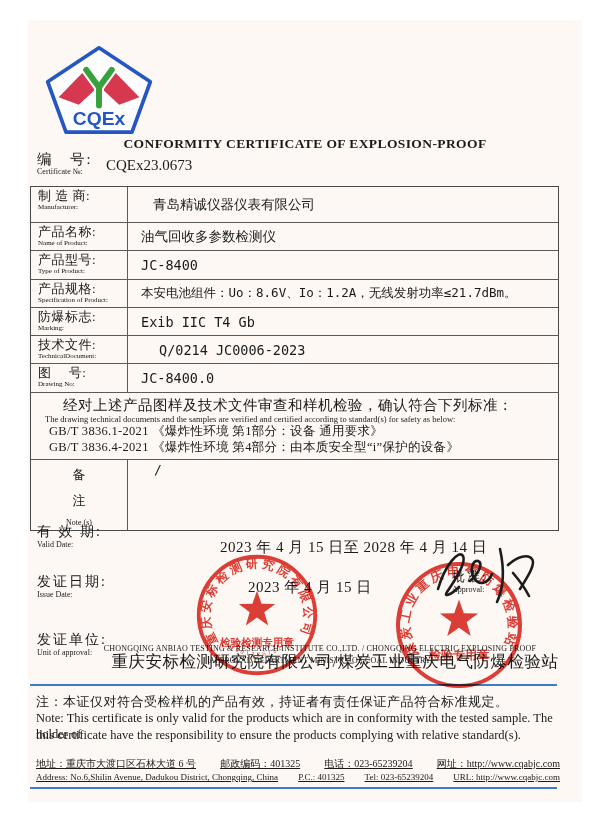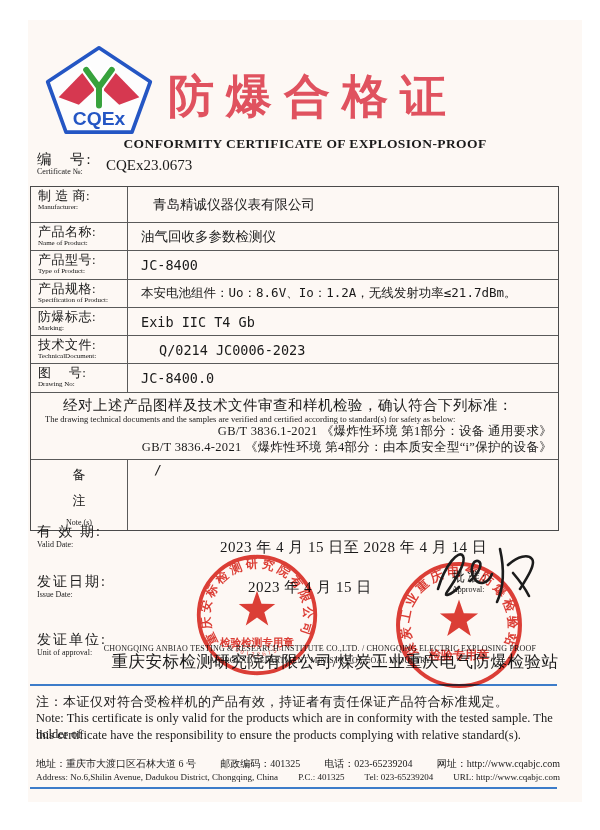--- a/index.html
+++ b/index.html
@@ -22,21 +22,21 @@
   .cert-table{position:absolute;left:30px;top:186px;width:527px;border:1.6px solid #4a4a4a;}
   .trow{display:grid;grid-template-columns:97px 1fr;border-bottom:1px solid #5a5a5a;}
   .tlabel{border-right:1px solid #5a5a5a;padding:2px 2px 1px 7px;}
   .tlabel .cn{display:block;font-size:13px;letter-spacing:.5px;line-height:14px;}
   .tlabel .en{display:block;font-size:7px;line-height:8px;color:#111;}
   .tvalue{display:flex;align-items:center;padding-left:13px;
           font-family:"DejaVu Sans Mono","Liberation Mono",monospace;font-size:13.5px;}
   .std-cell{border-bottom:1px solid #5a5a5a;padding:3px 6px 2px;height:61px;}
   .std-cn{font-size:14.5px;text-indent:26px;letter-spacing:.5px;line-height:18px;}
   .std-en{font-size:8.5px;margin-left:8px;line-height:10px;}
-  .std-item{font-size:12.5px;margin-left:12px;line-height:15.5px;letter-spacing:.3px;text-align:right;}
+  .std-item{font-size:12.5px;margin-left:12px;line-height:15.5px;letter-spacing:.3px;}
   .note-row{display:grid;grid-template-columns:97px 1fr;height:70px;}
   .note-label{border-right:1px solid #5a5a5a;display:flex;flex-direction:column;
               align-items:center;justify-content:space-between;padding:6px 0 3px;}
   .note-label .cn{font-size:13px;}
   .note-label .en{font-size:8px;}
   .note-value{padding:2px 0 0 26px;font-family:"DejaVu Sans Mono",monospace;font-size:13px;}
 
   
   .blk-label .lab-cn{font-size:14px;}
   .valid-value{position:absolute;left:220px;top:538px;font-size:15px;letter-spacing:.5px;}
@@ -44,21 +44,21 @@
   .issuer-cn{position:absolute;left:100px;top:619px;width:470px;text-align:center;
              font-size:16.5px;letter-spacing:.5px;white-space:nowrap;margin-top:32px;}
   .issuer-en{position:absolute;left:70px;width:500px;text-align:center;font-size:8px;
              letter-spacing:.2px;}
   .blue-line{position:absolute;left:30px;width:527px;height:2px;background:#3d7cc9;}
 
   
   .foot-note-cn{position:absolute;left:36px;top:693px;font-size:13px;letter-spacing:.5px;}
   .foot-note-en{position:absolute;left:36px;width:524px;font-size:12.5px;line-height:16px;}
   .addr-row{position:absolute;left:36px;width:524px;display:flex;justify-content:space-between;
-            white-space:nowrap;}
+            white-space:nowrap;text-decoration:underline;}
   .addr-cn{top:757px;font-size:10px;}
   .addr-en{top:772px;font-size:9px;}
 
   .stamp{position:absolute;opacity:.88;mix-blend-mode:multiply;}
   .sig{position:absolute;}
 </style>
 </head>
 <body>
 
 <div class="page">
@@ -70,21 +70,20 @@
     <polygon points="104,58 74,27 57,43 82,66" fill="#d63850"></polygon>
     <g stroke="#ffffff" stroke-width="11" fill="none" stroke-linecap="round">
       <path d="M46,28 L60,47 M74,28 L60,47 M60,47 L60,67"></path>
     </g>
     <g stroke="#37a23c" stroke-width="6.5" fill="none" stroke-linecap="round">
       <path d="M46,28 L60,47 M74,28 L60,47 M60,47 L60,67"></path>
     </g>
     <text x="60" y="88" text-anchor="middle" font-family="Liberation Sans, sans-serif" font-size="21" font-weight="bold" fill="#2456c4">CQEx</text>
   </svg>
 
-  <div class="title-cn" style="color:#e0525f;">防爆合格证</div>
   <div class="title-en">CONFORMITY CERTIFICATE OF EXPLOSION-PROOF</div>
 
   <div class="certno-label">
     <span class="lab-cn">编　号:</span>
     <span class="lab-en">Certificate №:</span>
   </div>
   <div class="certno-value">CQEx23.0673</div>
 
   <div class="cert-table">
     <div class="trow" style="height:35px;gap:12px;">

